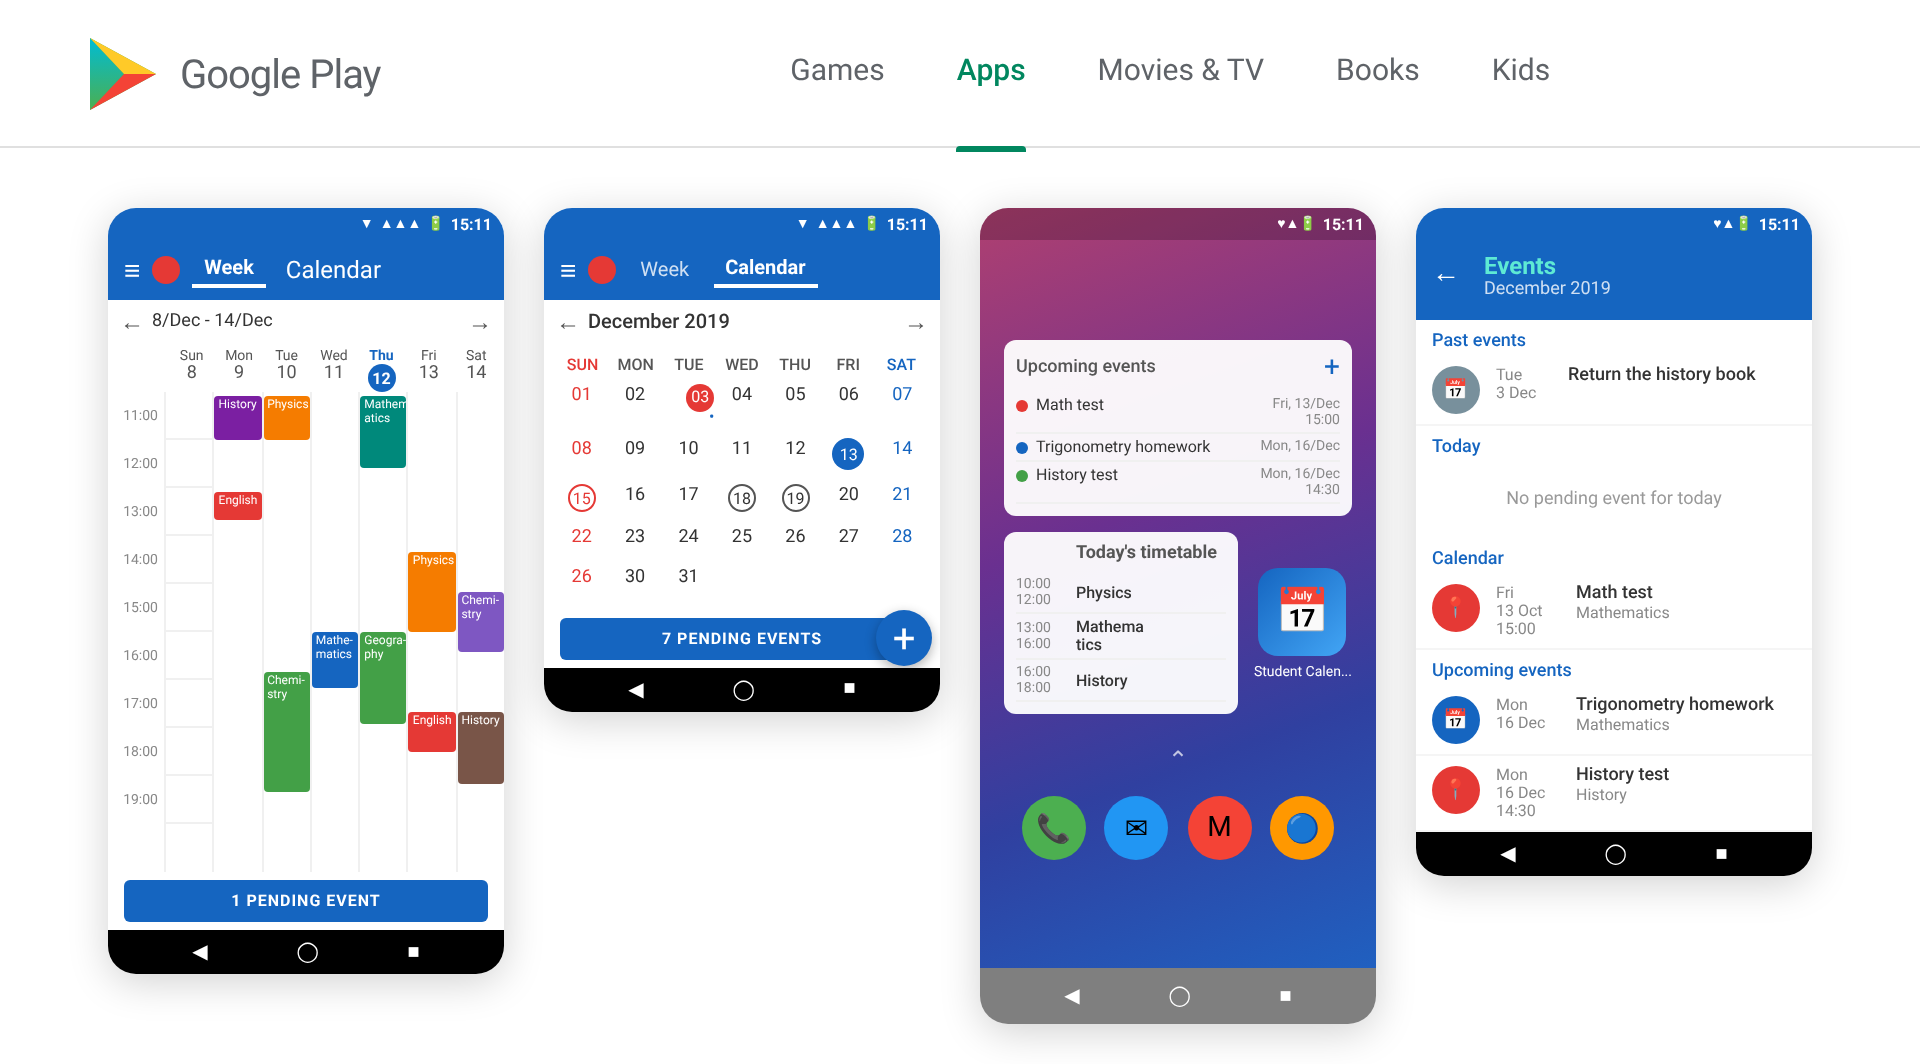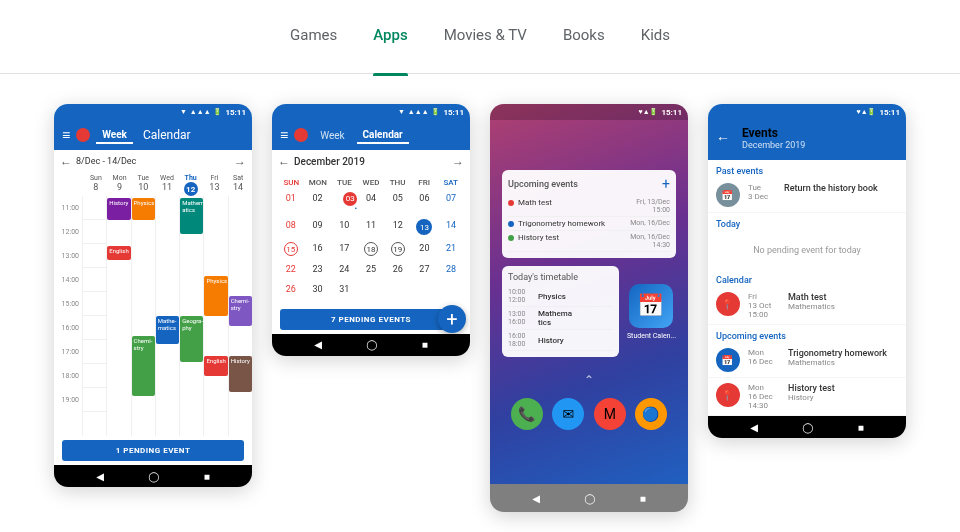--- a/index.html
+++ b/index.html
@@ -270,21 +270,21 @@
     .event-dot.green { background: #43a047; }
     .event-name { font-size: 8px; color: #333; flex: 1; }
     .event-date { font-size: 7px; color: #888; text-align: right; white-space: nowrap; }
 
     .widget-timetable {
       background: rgba(255,255,255,0.95);
       margin: 0 12px 8px;
       border-radius: 6px;
       padding: 6px;
     }
-    .timetable-title { font-size: 9px; color: #555; font-weight: 400; margin-bottom: 4px; }
+    .timetable-title { font-size: 9px; color: #555; font-weight: 700; margin-bottom: 4px; margin-left: 30px; }
     .timetable-row {
       display: flex;
       gap: 4px;
       padding: 2px 0;
       border-bottom: 1px solid #f0f0f0;
       align-items: center;
     }
     .timetable-time { font-size: 7px; color: #888; width: 26px; }
     .timetable-subject { font-size: 8px; color: #333; font-weight: 500; }
 
@@ -300,21 +300,21 @@
 
     
     .phone4 .app-bar {
       background: #1565c0;
       padding: 4px 8px;
       display: flex;
       align-items: center;
       gap: 6px;
       height: 30px;
     }
-    .events-title { color: #000000; font-size: 12px; font-weight: bold; }
+    .events-title { color: #5eead4; font-size: 12px; font-weight: bold; }
     .events-subtitle { color: rgba(255,255,255,0.8); font-size: 9px; }
 
     .events-section-header {
       font-size: 9px;
       color: #1565c0;
       font-weight: 500;
       padding: 6px 8px 2px;
     }
     .event-list-item {
       display: flex;
@@ -340,20 +340,35 @@
       font-size: 9px;
       color: #999;
       text-align: center;
       padding: 8px;
     }
   </style>
 </head>
 <body>
 
 <header class="header">
+  <div class="logo-area">
+    <svg class="logo-triangle" viewBox="0 0 40 40">
+      <polygon points="5,2 5,38 38,20" fill="#4CAF50"></polygon>
+      <polygon points="5,2 22,20 5,38" fill="url(#grad1)"></polygon>
+      <polygon points="5,2 38,20 22,20" fill="#FFCA28"></polygon>
+      <polygon points="5,38 38,20 22,20" fill="#F44336"></polygon>
+      <defs>
+        <linearGradient id="grad1" x1="0%" y1="0%" x2="0%" y2="100%">
+          <stop offset="0%" style="stop-color:#00BCD4"></stop>
+          <stop offset="100%" style="stop-color:#4CAF50"></stop>
+        </linearGradient>
+      </defs>
+    </svg>
+    <span class="logo-text">Google Play</span>
+  </div>
   <nav class="nav-items">
     <a class="nav-item">Games</a>
     <a class="nav-item active">Apps</a>
     <a class="nav-item">Movies &amp; TV</a>
     <a class="nav-item">Books</a>
     <a class="nav-item">Kids</a>
   </nav>
 </header>
 
 <main class="main-content">

